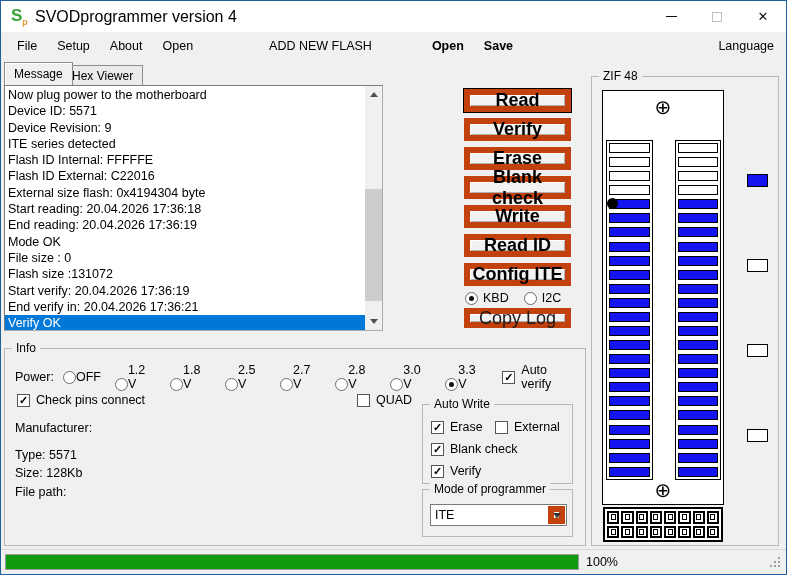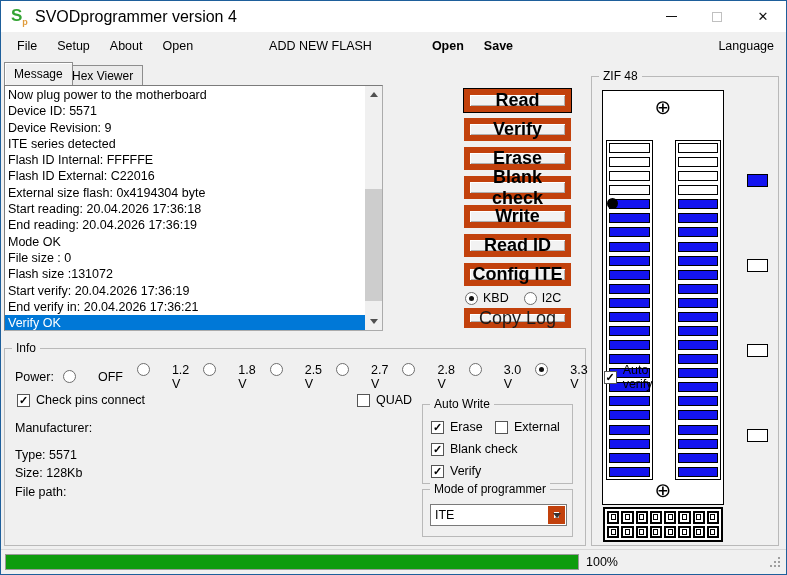--- a/index.html
+++ b/index.html
@@ -93,21 +93,21 @@
   .connector { position:absolute; left:11px; top:430px; width:120px; height:35px; background:#fff;
                border:2px solid #000; padding:2px; display:grid; grid-template-columns:repeat(8,1fr); gap:2px; }
   .cell { border:2px solid #000; display:flex; align-items:center; justify-content:center; }
   .cell-inner { width:5px; height:6px; border:1px solid #000; }
 
   
   .info { left:3px; top:347px; width:582px; height:198px; }
   .power-row { position:absolute; left:10px; top:14px; right:6px; display:flex; align-items:center; }
   .power-label { margin-right:9px; }
   #power-radios { display:flex; align-items:center; }
-  .radio-item { display:flex; align-items:flex-start; gap:22px; margin-right:14px; }
+  .radio-item { display:flex; align-items:flex-end; gap:0; margin-right:14px; }
   #auto-verify { margin-left:2px; }
   #check-pins { position:absolute; left:12px; top:44px; }
   #quad { position:absolute; left:352px; top:44px; }
   .info-line { position:absolute; left:10px; }
   .l-man { top:72px; } .l-type { top:99px; } .l-size { top:117px; } .l-path { top:136px; }
 
   .autowrite { left:417px; top:55px; width:151px; height:80px; }
   .aw-items { position:absolute; left:8px; top:11px; right:4px; display:flex; flex-wrap:wrap; align-content:flex-start; }
   .aw-item { display:flex; align-items:center; gap:6px; height:22px; }
   .aw-items .aw-item:nth-child(1){ width:64px; }

